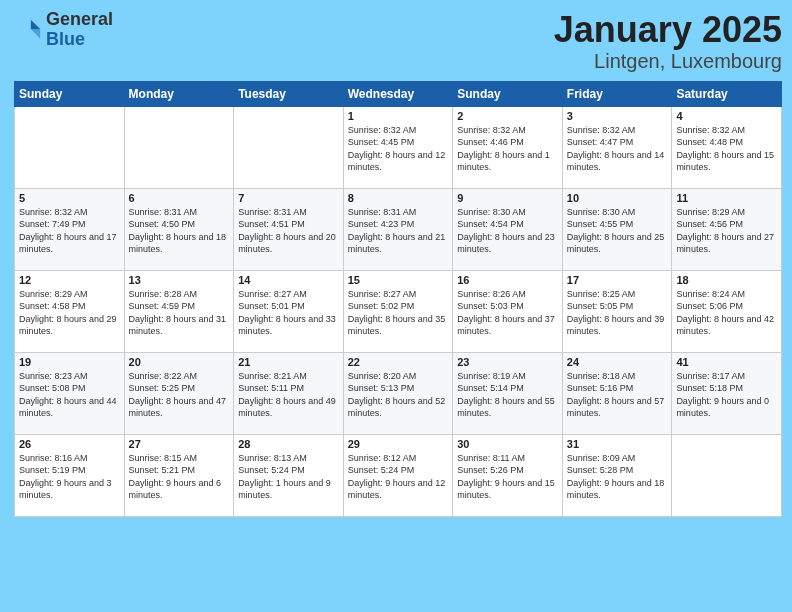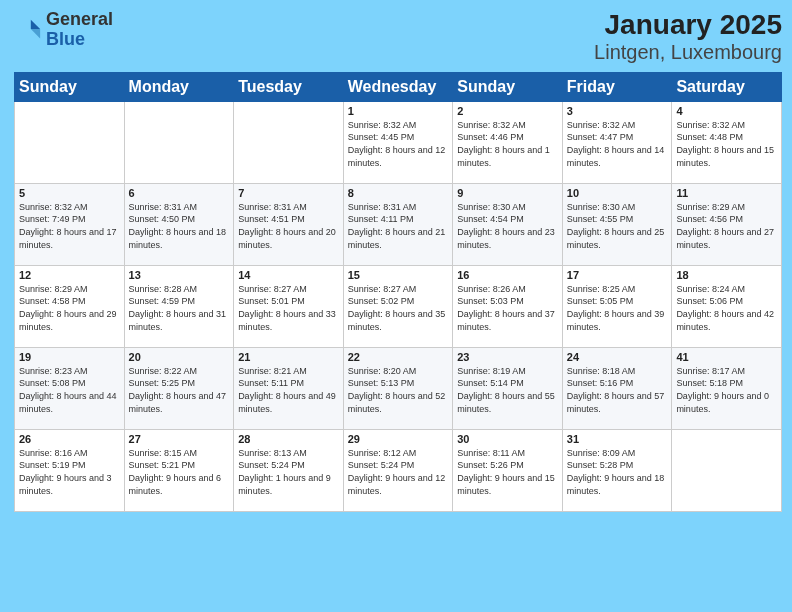--- a/index.html
+++ b/index.html
@@ -36,39 +36,39 @@
     .logo-blue { color: #1a5fa8; }
     .logo-icon {
       width: 28px;
       height: 28px;
       margin-right: 2px;
     }
     .title-block {
       text-align: right;
     }
     .month-title {
-      font-size: 28px;
+      font-size: 36px;
       font-weight: bold;
       color: #222;
       line-height: 1.1;
     }
     .subtitle {
       font-size: 20px;
       color: #444;
       text-align: right;
     }
     .calendar-table {
       width: 100%;
       border-collapse: collapse;
       table-layout: fixed;
     }
     .calendar-table th {
       background-color: #1a5fa8;
       color: #fff;
-      font-size: 16px;
+      font-size: 12px;
       font-weight: bold;
       padding: 5px 4px;
       text-align: left;
       border: 1px solid #1a5fa8;
     }
     .calendar-table td {
       border: 1px solid #ccc;
       vertical-align: top;
       padding: 3px 4px;
       font-size: 9.5px;
@@ -178,21 +178,21 @@
       </td>
           <td>
         <span class="day-number">7</span>
         <span class="day-info">Sunrise: 8:31 AM</span><br>
         <span class="day-info">Sunset: 4:51 PM</span><br>
         <span class="day-info">Daylight: 8 hours and 20 minutes.</span>
       </td>
           <td>
         <span class="day-number">8</span>
         <span class="day-info">Sunrise: 8:31 AM</span><br>
-        <span class="day-info">Sunset: 4:11 PM</span><br>
+        <span class="day-info">Sunset: 4:23 PM</span><br>
         <span class="day-info">Daylight: 8 hours and 21 minutes.</span>
       </td>
           <td>
         <span class="day-number">9</span>
         <span class="day-info">Sunrise: 8:30 AM</span><br>
         <span class="day-info">Sunset: 4:54 PM</span><br>
         <span class="day-info">Daylight: 8 hours and 23 minutes.</span>
       </td>
           <td>
         <span class="day-number">10</span>

